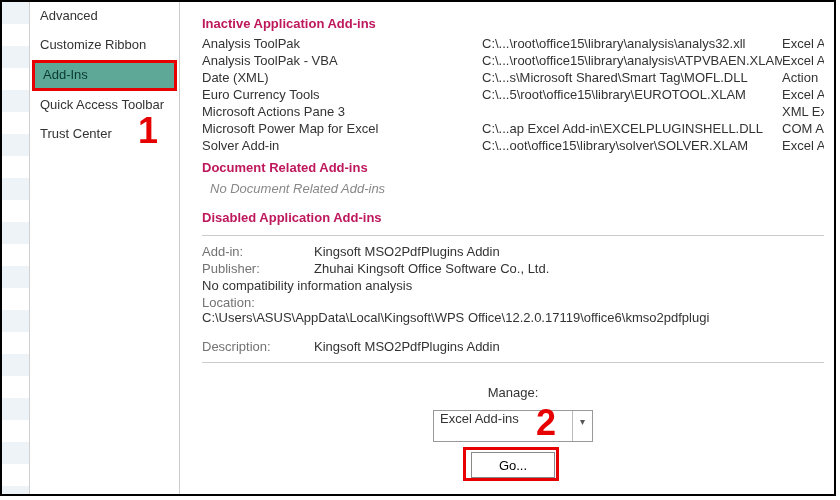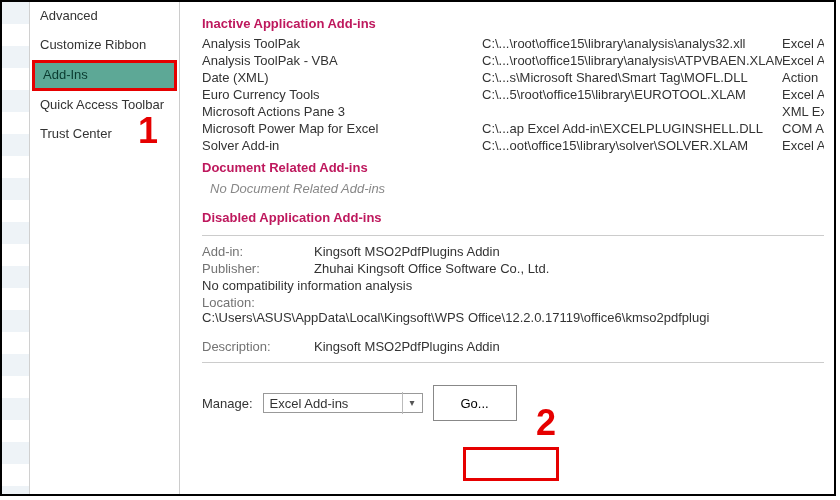--- a/index.html
+++ b/index.html
@@ -102,48 +102,48 @@
     flex: 1;
     white-space: nowrap;
     overflow: hidden;
   }
   .manage-bar {
     display: flex;
     align-items: center;
     gap: 10px;
     margin-top: 14px;
     padding-bottom: 8px;
+    flex-direction: column;
   }
   .manage-label { }
   .select-wrap {
     position: relative;
     display: inline-flex;
-    align-items: center;
     border: 1px solid #999;
-    height: 20px;
+    height: 32px;
     width: 160px;
     background: #fff;
   }
   .select-value {
     flex: 1;
     padding: 0 6px;
     font-size: 13px;
   }
   .select-caret {
     width: 20px;
     border-left: 1px solid #bbb;
     text-align: center;
     color: #555;
     font-size: 10px;
     line-height: 22px;
   }
   .go-btn {
     border: 1px solid #888;
     background: #fff;
-    height: 36px;
+    height: 26px;
     width: 84px;
     font-size: 13px;
     cursor: pointer;
     font-family: inherit;
   }
   .go-highlight {
     position: absolute;
     border: 3px solid #e60000;
     pointer-events: none;
   }

